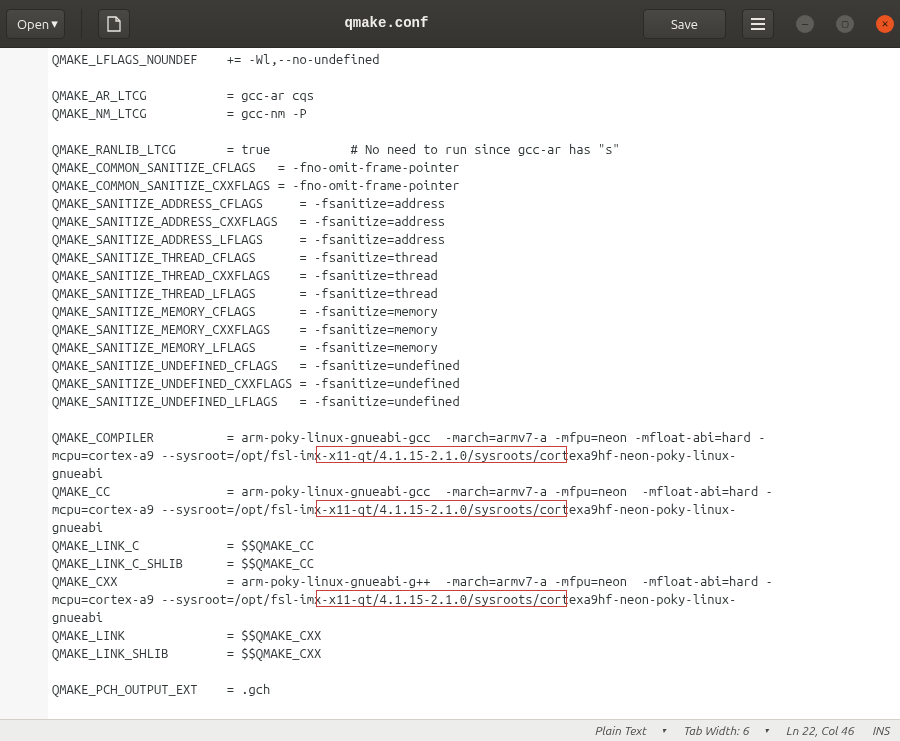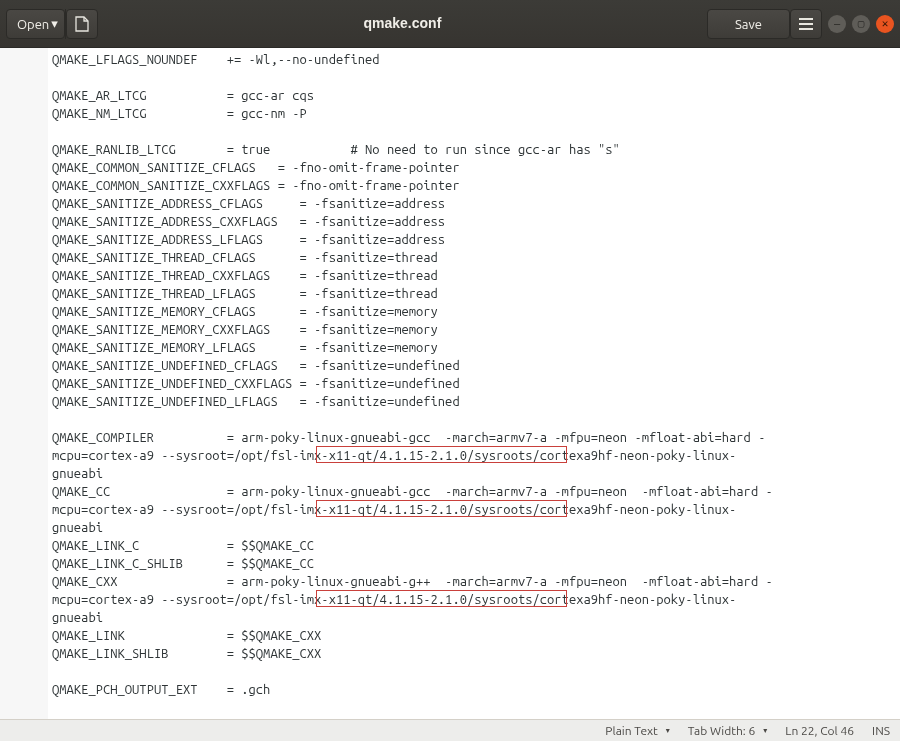--- a/index.html
+++ b/index.html
@@ -12,21 +12,21 @@
   overflow: hidden;
   display: flex;
   flex-direction: column;
 }
 .headerbar {
   background: linear-gradient(to bottom, #3c3b37 0%, #363430 100%);
   height: 48px;
   display: flex;
   align-items: center;
   padding: 0 6px;
-  gap: 0;
+  gap: 16px;
   border-bottom: 1px solid #2b2a27;
 }
 .hb-btn {
   background: linear-gradient(to bottom, #4a4844 0%, #3e3c38 100%);
   border: 1px solid #2b2a27;
   border-radius: 4px;
   color: #f0eee8;
   height: 30px;
   display: flex;
   align-items: center;
@@ -35,21 +35,21 @@
   font-family: Ubuntu, "Segoe UI", sans-serif;
   font-size: 13px;
   cursor: pointer;
 }
 .hb-btn.icon-only { padding: 0; width: 32px; }
 .hb-btn.open { padding: 0 6px 0 10px; gap: 2px; }
 .hb-sep { width: 1px; height: 30px; background: #2b2a27; }
 .hb-center {
   flex: 1;
   text-align: center;
-  font-family: Liberation Sans, sans-serif;
+  font-family: Liberation Mono, monospace;
   display: flex;
   flex-direction: column;
   justify-content: center;
   line-height: 1.15;
   min-width: 0;
   overflow: hidden;
 }
 .hb-title { color: #f0eee8; font-size: 14px; font-weight: bold; }
 .hb-subtitle { color: #a8a59c; font-size: 11px; white-space: nowrap; overflow: hidden; text-overflow: clip; }
 .win-ctrl {
@@ -86,21 +86,21 @@
   border-top: 1px solid #d4d0c8;
   display: flex;
   align-items: center;
   font-family: Ubuntu, "Segoe UI", sans-serif;
   font-size: 12px;
   color: #4b4946;
   padding: 0 10px;
   gap: 18px;
 }
 .statusbar .spacer { flex: 1; }
-.sb-item { display: flex; align-items: center; gap: 8px; cursor: pointer; }
+.sb-item { display: flex; align-items: center; gap: 15px; cursor: pointer; font-style: italic; }
 .tri-down { font-size: 8px; }
 </style>
 </head>
 <body>
 
 <div class="headerbar">
   <div class="hb-btn open">
     <span>Open</span>
     <span>▾</span>
   </div>

